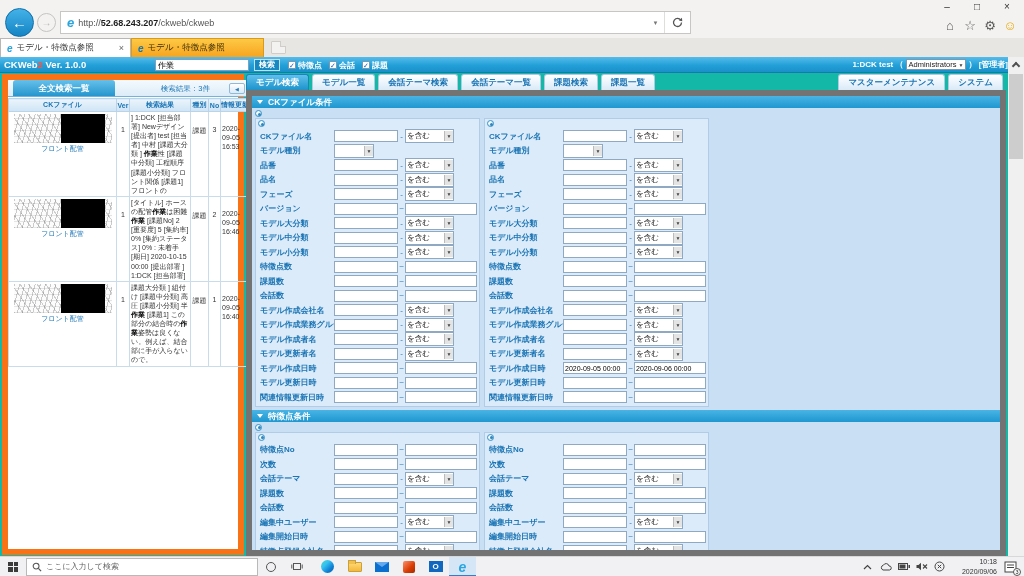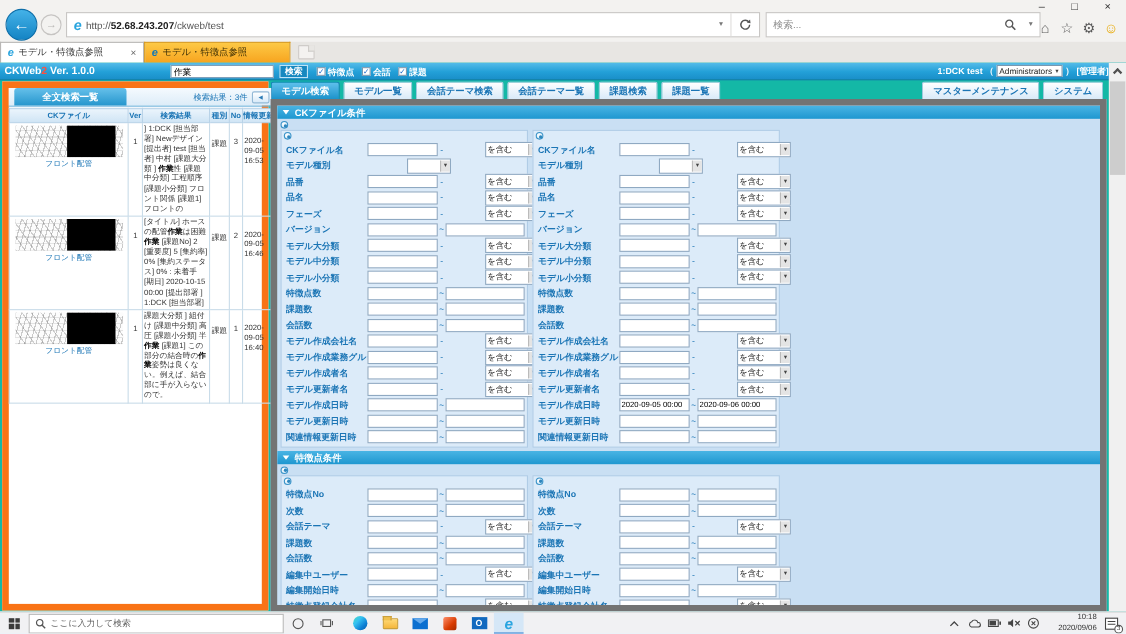--- a/index.html
+++ b/index.html
@@ -57,21 +57,21 @@
   .huser { position:absolute; right:16px; top:2px; display:flex; gap:2px; color:#fff; font-size:8px; font-weight:bold; }
   .role-select { height:11px; background:#fff; border:1px solid #7a98b0; font-size:7.5px; font-weight:normal; color:#222; display:flex; align-items:center; padding-left:2px; }
   .role-select .arr { width:9px; font-size:5px; color:#444; text-align:center; }
 
   
   .left-panel { position:absolute; left:2px; top:17px; width:242px; height:481px; background:#fff; border:6px solid #f97316; }
   .lp-head { position:absolute; left:0; top:0; width:240px; height:17px;
     background:linear-gradient(180deg,#f5fafe,#dcecf8); border-bottom:1px solid #6fb4dc; }
   .lp-tab { position:absolute; left:5px; bottom:0; width:102px; height:16px; border-radius:3px 3px 0 0;
     background:linear-gradient(180deg,#66c0ea,#2596cd); color:#fff; font-size:8.5px; font-weight:bold; text-align:center; line-height:16px; }
-  .lp-count { position:absolute; right:23px; top:4px; font-size:7.5px; color:#1b75b5; }
+  .lp-count { position:absolute; right:38px; top:4px; font-size:7.5px; color:#1b75b5; }
   .lp-collapse { position:absolute; right:3px; top:3px; width:16px; height:11px; border:1px solid #93b9d6; border-radius:2px;
     background:linear-gradient(#fff,#d8eaf8); color:#2a7ab5; font-size:5px; text-align:center; line-height:10px; }
   .lp-table { position:absolute; left:0; top:18px; width:240px; border-collapse:collapse; table-layout:fixed; }
   .lp-table th { height:13px; background:linear-gradient(#eaf4fc,#cfe4f5); color:#1b75b5; font-size:7px; font-weight:bold;
     border:1px solid #b9d3e8; padding:0; overflow:hidden; white-space:nowrap; }
   .lp-table td { border:1px solid #c9dce9; vertical-align:top; font-size:7px; color:#333; padding:1px; height:42px; overflow:hidden; }
   .c-sum { line-height:1.3; word-break:break-all; }
   .c-sum b { color:#000; }
   .c-ver,.c-type,.c-no { text-align:center; padding-top:14px !important; }
   .c-upd { font-size:6.5px; line-height:1.3; padding-top:12px !important; }
@@ -98,21 +98,21 @@
   .plus-row { height:9px; line-height:0; }
   .plus { display:inline-block; width:7px; height:7px; border-radius:50%; border:1px solid #3a93c8;
     background:radial-gradient(circle at 35% 35%, #fff, #bfe0f4); position:relative; }
   .plus::after { content:""; position:absolute; left:1.5px; top:1.5px; width:3px; height:3px; background:#2e86bd; border-radius:50%; }
   .cols { display:flex; gap:4px; padding:0 0 3px 3px; }
   .col-box { width:225px; background:#dcebf9; border:1px solid #b0cce6; padding:1px 2px; }
   .frow { display:flex; align-items:center; height:14.5px; }
   .flabel { width:76px; padding-left:2px; font-size:8px; font-weight:bold; color:#1b75b5; white-space:nowrap; overflow:hidden; flex:none; }
   .finput { height:12px; border:1px solid #8fa9c2; background:#fff; font-size:7px; padding:0 1px; font-family:inherit; flex:none; }
   .fsep { width:7px; text-align:center; color:#1b75b5; font-size:8px; flex:none; }
-  .fselect { height:14px; border:1px solid #8fa9c2; background:#fff; display:flex; align-items:center; font-size:7.5px; color:#222; flex:none;margin-left:36px; }
+  .fselect { height:14px; border:1px solid #8fa9c2; background:#fff; display:flex; align-items:center; font-size:7.5px; color:#222; flex:none; }
   .fselect .txt { flex:1; padding-left:1px; white-space:nowrap; overflow:hidden; }
   .fselect .arr { width:9px; height:10px; background:#e4e4e4; border-left:1px solid #bbb; font-size:5px; line-height:10px; text-align:center; color:#444; flex:none; }
 
   
   .scrollbar { position:absolute; left:1008px; top:0; width:16px; height:499px; background:#f0f0f0; }
   .sb-up { position:absolute; left:0; top:0; width:16px; height:16px; }
   .chev-up { position:absolute; left:4.5px; top:6px; width:6px; height:6px; border-left:2px solid #505050; border-top:2px solid #505050; transform:rotate(45deg); }
   .sb-thumb { position:absolute; left:1px; top:17px; width:14px; height:85px; background:#cdcdcd; }
 
   
@@ -143,40 +143,30 @@
 </style>
 </head>
 <body>
 
 <div class="ie-chrome">
   <div class="nav-back">←</div>
   <div class="nav-fwd">→</div>
 
   <div class="url-bar">
     <span class="ie-e">e</span>
-    <span class="url-text"><span>http://</span><span class="url-host">52.68.243.207</span><span>/ckweb/test</span></span>
+    <span class="url-text"><span>http://</span><span class="url-host">52.68.243.207</span><span>/ckweb/ckweb</span></span>
     <span class="url-caret">▼</span>
     <span class="url-refresh">
       <svg width="11" height="11" viewBox="0 0 11 11">
         <path d="M8.8 3.2 A4 4 0 1 0 9.5 5.5" fill="none" stroke="#555" stroke-width="1.3"></path>
         <polygon points="9.9,0.8 10.3,4.2 6.9,3.4" fill="#555"></polygon>
       </svg>
     </span>
   </div>
 
-  <div class="search-bar">
-    <span class="sb-text">検索...</span>
-    <span class="sb-mag">
-      <svg width="11" height="11" viewBox="0 0 11 11">
-        <circle cx="4.5" cy="4.5" r="3.2" fill="none" stroke="#555" stroke-width="1.2"></circle>
-        <line x1="7" y1="7" x2="10" y2="10" stroke="#555" stroke-width="1.4"></line>
-      </svg>
-    </span>
-    <span class="sb-caret">▼</span>
-  </div>
 
   <div class="win-controls">
     <span class="win-btn">–</span>
     <span class="win-btn">□</span>
     <span class="win-btn">×</span>
   </div>
 
   <div class="quick-icons">
     <span class="qi">⌂</span>
     <span class="qi">☆</span>

